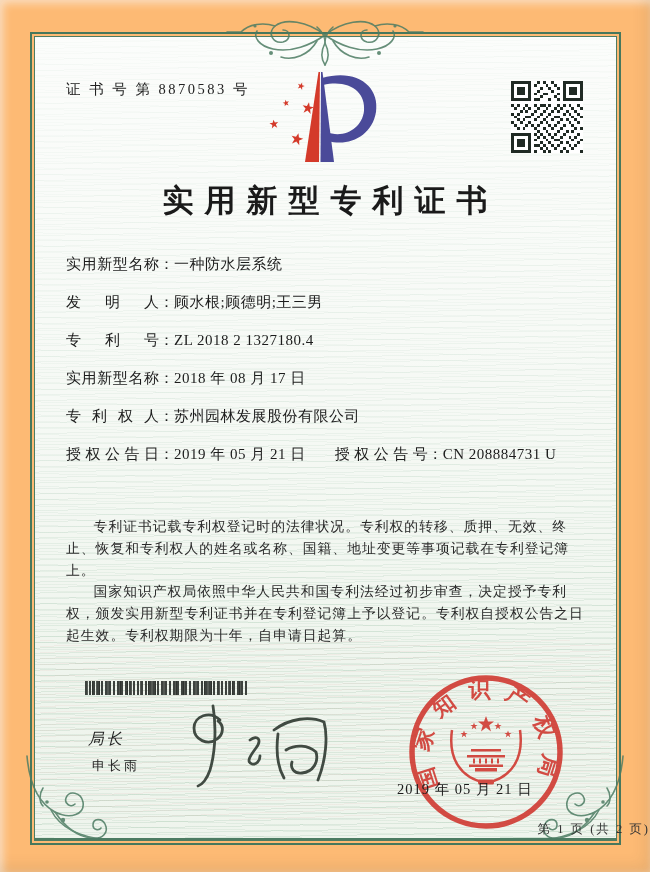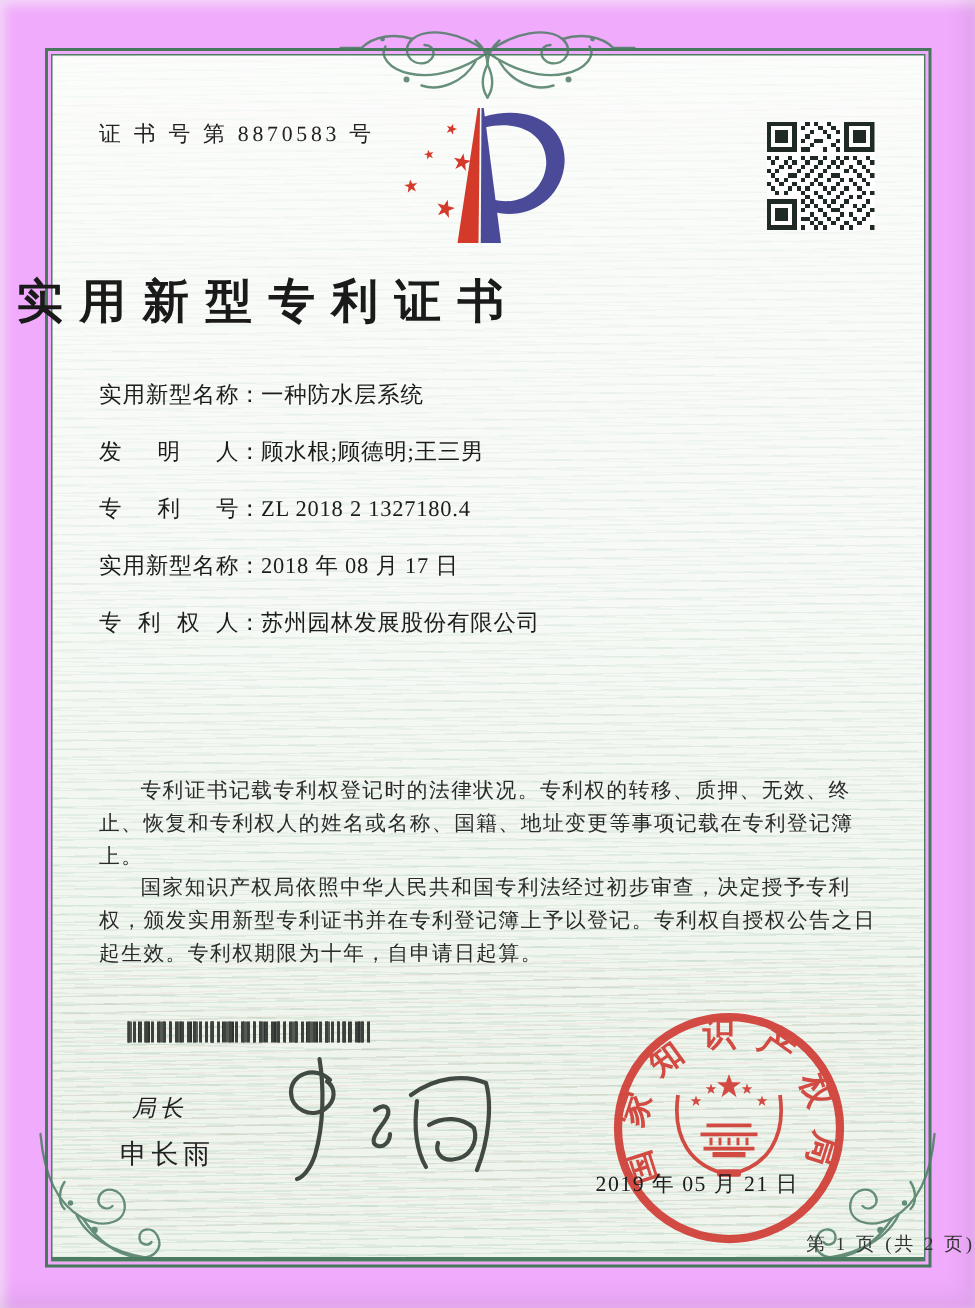--- a/index.html
+++ b/index.html
@@ -3,21 +3,21 @@
 <meta charset="utf-8">
 <style>
   html,body{margin:0;padding:0;}
   body{
     font-family:"Liberation Serif","DejaVu Serif",serif;
     background:#e8e8e4;
   }
   .page{
     position:relative;
     width:650px;height:872px;
-    background:#f0abfc;
+    background:#fdba74;
     overflow:hidden;
     box-shadow:inset -5px -6px 14px rgba(60,70,60,.10), inset 3px 3px 8px rgba(255,255,255,.6);
   }
   
   .frame-outer{
     position:absolute;left:30px;top:32px;right:29px;bottom:27px;
     border:2px solid #47775c;
   }
   .frame-inner{
     position:absolute;inset:2px;
@@ -36,21 +36,21 @@
   }
   
   .cert-no{
     position:absolute;left:66px;top:80px;
     font-size:14.5px;color:#222;letter-spacing:2.5px;
   }
   .logo{position:absolute;left:256px;top:66px;width:130px;height:106px;}
   .qr{position:absolute;left:511px;top:79px;width:72px;height:76px;}
   .title{
     position:absolute;left:0;top:180px;width:100%;
-    text-align:left;font-size:31px;font-weight:bold;color:#1a1a1a;
+    text-align:center;font-size:31px;font-weight:bold;color:#1a1a1a;
     letter-spacing:11px;padding-left:11px;box-sizing:border-box;
   }
   
   .fields{position:absolute;left:66px;top:256px;width:520px;color:#1c1c1c;}
   .frow{margin-bottom:22px;font-size:15px;line-height:16px;white-space:nowrap;}
   .fgroup{display:inline-block;vertical-align:top;}
   .fgroup.first{width:265px;}
   .flabel{
     display:inline-block;width:93px;
     text-align:justify;text-align-last:justify;
@@ -67,21 +67,21 @@
   
   .barcode{
     position:absolute;left:85px;top:681px;width:163px;height:14px;
     background:
       repeating-linear-gradient(90deg,#3d423e 0 2px,transparent 2px 4px),
       repeating-linear-gradient(90deg,#2f332f 0 1px,transparent 1px 7px),
       repeating-linear-gradient(90deg,#555a55 0 3px,transparent 3px 11px);
   }
   
   .signer-title{position:absolute;left:88px;top:729px;font-size:15.5px;color:#222;letter-spacing:3px;font-style:italic;}
-  .signer-name{position:absolute;left:80px;top:757px;font-size:18px;color:#222;letter-spacing:3px;}
+  .signer-name{position:absolute;left:92px;top:757px;font-size:13px;color:#222;letter-spacing:3px;}
   .signature{position:absolute;left:180px;top:700px;width:160px;height:92px;}
   .seal{position:absolute;left:398px;top:664px;width:176px;height:176px;}
   .seal-date{
     position:absolute;left:397px;top:780px;width:140px;
     font-size:14.5px;color:#1b1b1b;letter-spacing:1px;z-index:3;
   }
   
   .footer{
     position:absolute;left:0;top:821px;width:100%;
     text-align:right;font-size:12.5px;color:#333;letter-spacing:2px;
@@ -181,20 +181,28 @@
       <span class="flabel">发明人</span><span class="fcolon">：</span><span class="fvalue">顾水根;顾德明;王三男</span>
     </div>
     <div class="frow">
       <span class="flabel">专利号</span><span class="fcolon">：</span><span class="fvalue">ZL 2018 2 1327180.4</span>
     </div>
     <div class="frow">
       <span class="flabel">实用新型名称</span><span class="fcolon">：</span><span class="fvalue">2018 年 08 月 17 日</span>
     </div>
     <div class="frow">
       <span class="flabel">专利权人</span><span class="fcolon">：</span><span class="fvalue">苏州园林发展股份有限公司</span>
+    </div>
+    <div class="frow">
+      <span class="fgroup first">
+        <span class="flabel">授权公告日</span><span class="fcolon">：</span><span class="fvalue">2019 年 05 月 21 日</span>
+      </span>
+      <span class="fgroup">
+        <span class="flabel">授权公告号</span><span class="fcolon">：</span><span class="fvalue">CN 208884731 U</span>
+      </span>
     </div>
   </div>
 
   <div class="body-text">
     <p>专利证书记载专利权登记时的法律状况。专利权的转移、质押、无效、终止、恢复和专利权人的姓名或名称、国籍、地址变更等事项记载在专利登记簿上。</p>
     <p>国家知识产权局依照中华人民共和国专利法经过初步审查，决定授予专利权，颁发实用新型专利证书并在专利登记簿上予以登记。专利权自授权公告之日起生效。专利权期限为十年，自申请日起算。</p>
   </div>
 
   <div class="barcode"></div>
 

